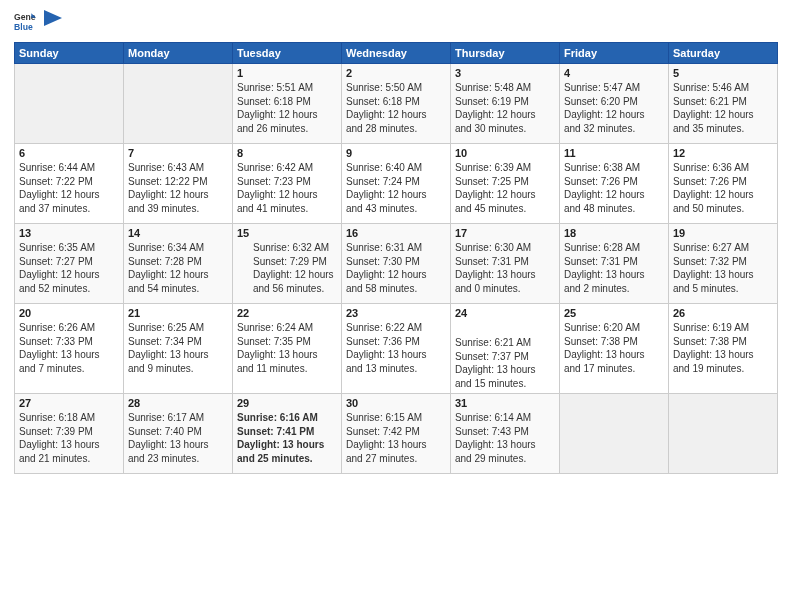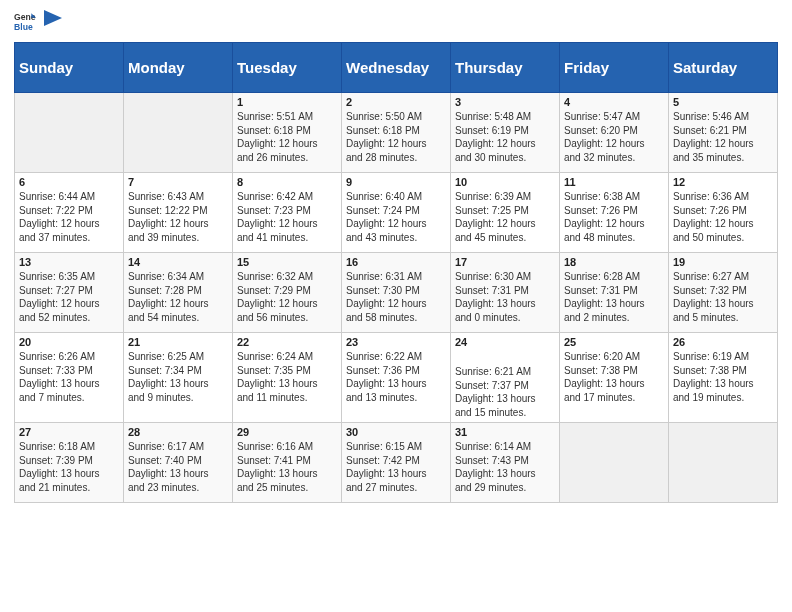--- a/index.html
+++ b/index.html
@@ -46,23 +46,23 @@
       margin-top: 2px;
     }
     table {
       width: 100%;
       border-collapse: collapse;
       table-layout: fixed;
     }
     thead tr th {
       background: #2563b0;
       color: #fff;
-      font-size: 15px;
+      font-size: 11px;
       font-weight: bold;
-      padding: 16px 4px;
+      padding: 4px 4px;
       text-align: left;
       border: 1px solid #1a4f9c;
     }
     tbody tr td {
       border: 1px solid #ccc;
       vertical-align: top;
       padding: 3px 4px;
       font-size: 9.5px;
       color: #333;
       height: 80px;
@@ -212,21 +212,21 @@
 Daylight: 12 hours and 52 minutes.</div>
           </td>
           <td>
             <div class="cell-day">14</div>
             <div class="cell-info" style="white-space: pre-line;">Sunrise: 6:34 AM
 Sunset: 7:28 PM
 Daylight: 12 hours and 54 minutes.</div>
           </td>
           <td>
             <div class="cell-day">15</div>
-            <div class="cell-info" style="white-space: pre-line;">Sunrise: 6:32 AM
+            <div class="cell-info" style="white-space: pre-line; margin-left: 16px;">Sunrise: 6:32 AM
 Sunset: 7:29 PM
 Daylight: 12 hours and 56 minutes.</div>
           </td>
           <td>
             <div class="cell-day">16</div>
             <div class="cell-info" style="white-space: pre-line;">Sunrise: 6:31 AM
 Sunset: 7:30 PM
 Daylight: 12 hours and 58 minutes.</div>
           </td>
           <td>
@@ -300,21 +300,21 @@
 Daylight: 13 hours and 21 minutes.</div>
           </td>
           <td>
             <div class="cell-day">28</div>
             <div class="cell-info" style="white-space: pre-line;">Sunrise: 6:17 AM
 Sunset: 7:40 PM
 Daylight: 13 hours and 23 minutes.</div>
           </td>
           <td>
             <div class="cell-day">29</div>
-            <div class="cell-info" style="white-space: pre-line;">Sunrise: 6:16 AM
+            <div class="cell-info" style="white-space: pre-line; font-weight: bold;">Sunrise: 6:16 AM
 Sunset: 7:41 PM
 Daylight: 13 hours and 25 minutes.</div>
           </td>
           <td>
             <div class="cell-day">30</div>
             <div class="cell-info" style="white-space: pre-line;">Sunrise: 6:15 AM
 Sunset: 7:42 PM
 Daylight: 13 hours and 27 minutes.</div>
           </td>
           <td>

